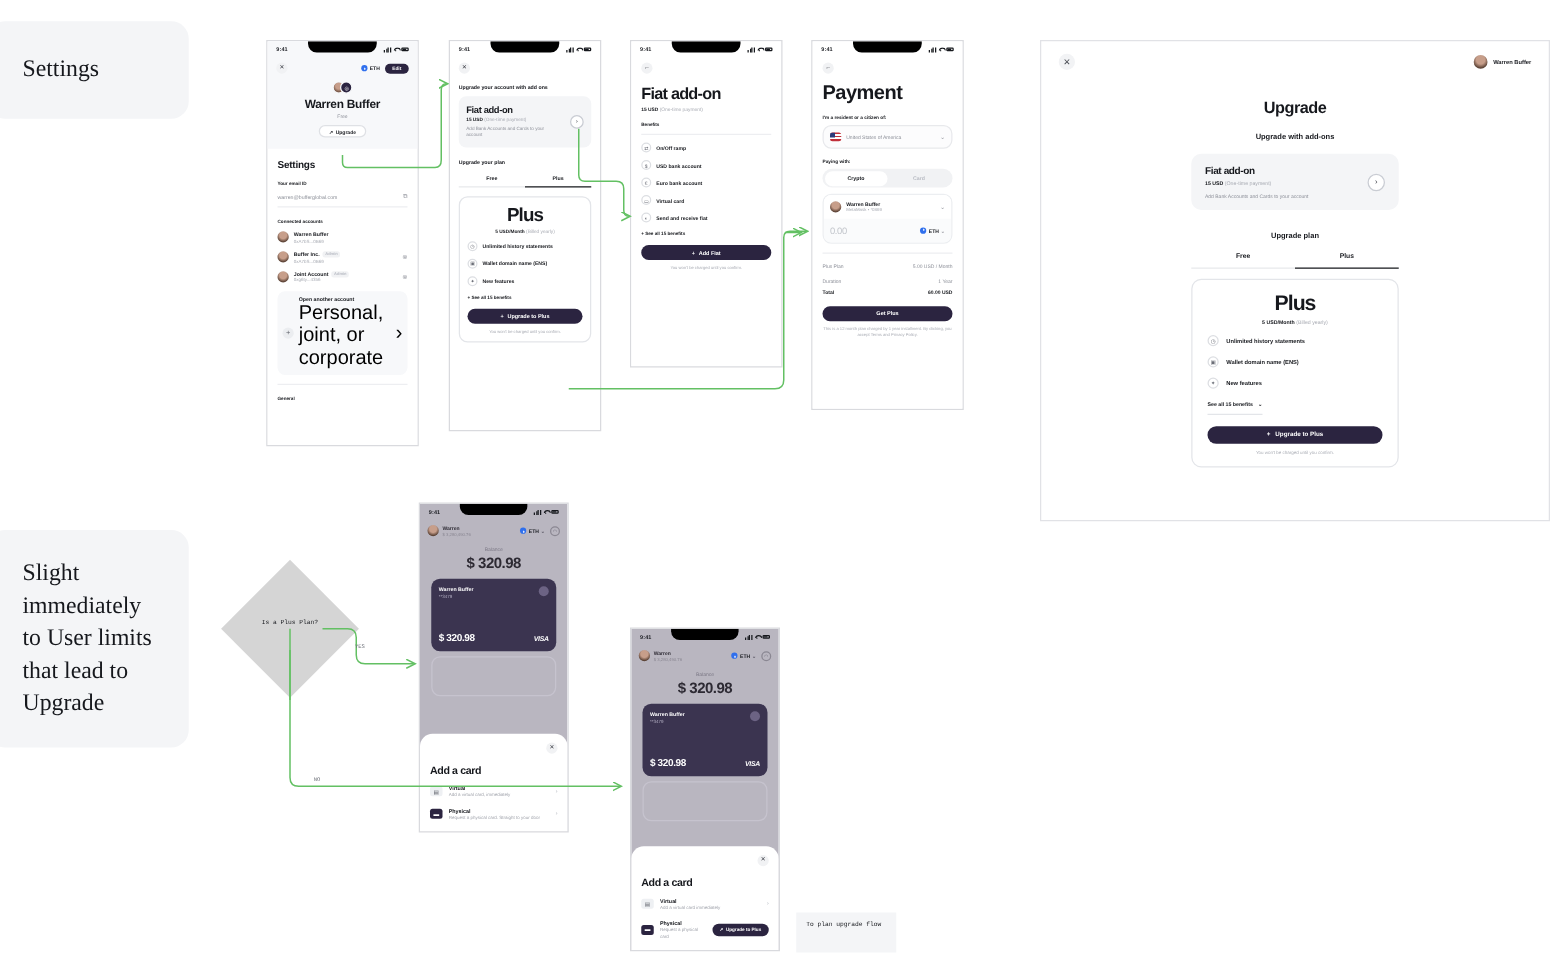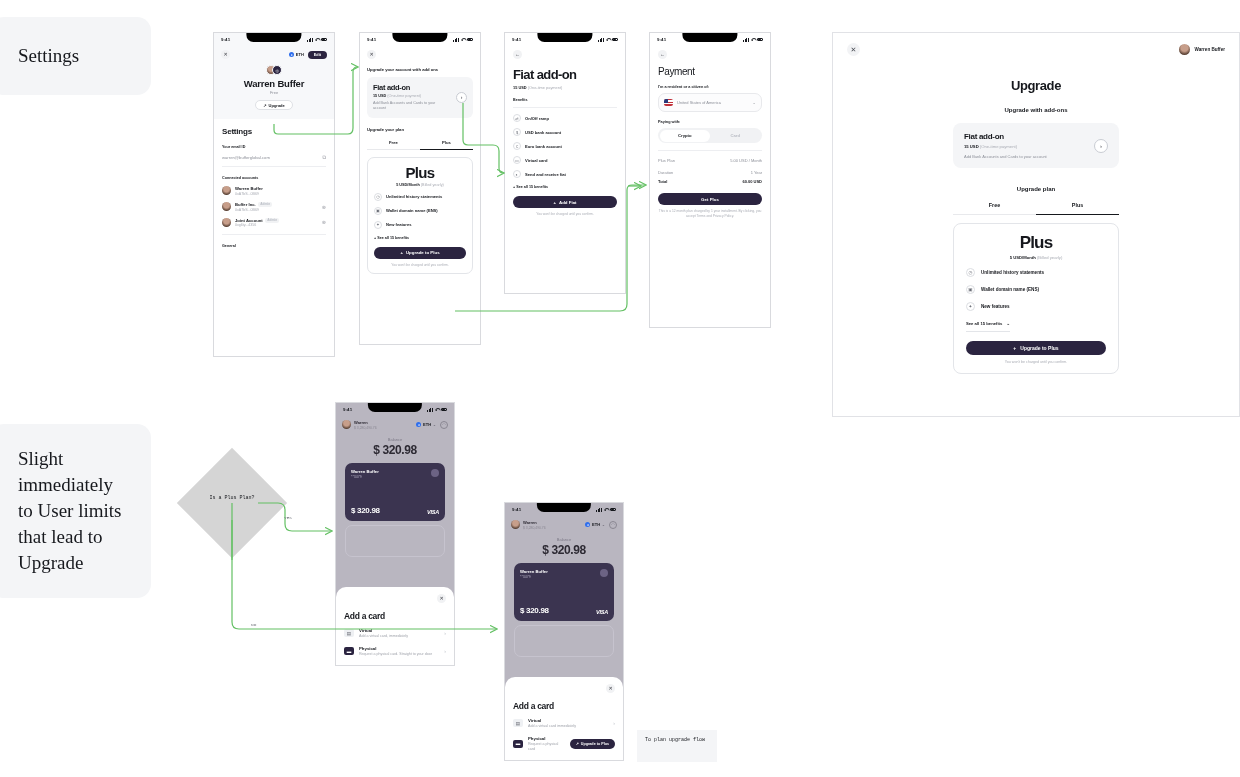--- a/index.html
+++ b/index.html
@@ -148,21 +148,21 @@
   #screen-fiat { left:504px; top:32px; width:122px; height:262px; }
   .s3 { padding:4px 8px 0; }
   .s3 h1{font-size:13px;font-weight:700;color:#16181d;letter-spacing:-.6px;margin-top:8px;}
   .s3-price{font-size:3.9px;font-weight:700;color:#16181d;margin-top:3px;}
   .s3-price em{font-style:normal;color:#a9acb4;font-weight:400;}
   .s3-benefits{font-size:3.7px;font-weight:700;color:#16181d;margin-top:8px;}
 
   
   #screen-payment { left:649px; top:32px; width:122px; height:296px; }
   .s4 { padding:4px 8px 0; }
-  .s4 h1{font-size:10px;font-weight:400;color:#16181d;letter-spacing:-.4px;margin-top:7px;}
+  .s4 h1{font-size:16px;font-weight:700;color:#16181d;letter-spacing:-.4px;margin-top:7px;}
   .s4-lab{font-size:3.8px;font-weight:700;color:#16181d;margin-top:8px;}
   .s4-sel{display:flex;align-items:center;gap:4px;border:1px solid #e8e9ec;border-radius:7px;
     background:#fcfcfd;padding:5px;margin-top:4px;}
   .flag{width:9px;height:7px;border-radius:2px;flex:none;
     background:linear-gradient(#c1303a 0 18%, #fff 18% 36%, #c1303a 36% 54%, #fff 54% 72%, #c1303a 72% 100%);
     position:relative;overflow:hidden;}
   .flag::after{content:"";position:absolute;left:0;top:0;width:45%;height:55%;background:#2b3a7a;}
   .s4-sel .txt{font-size:4px;color:#8d9099;}
   .s4-sel .chev{margin-left:auto;font-size:4.5px;color:#9b9da5;}
   .seg{display:flex;background:#f1f2f4;border-radius:20px;padding:1.5px;margin-top:4px;}
@@ -373,20 +373,28 @@
           <div>
             <div class="nm">
               <span>Joint Account</span>
               <span class="adm">Admin</span>
             </div>
             <div class="ad">0xg6ty...4356</div>
           </div>
           <div class="right">⊗</div>
         </div>
 
+        <div class="s1-open">
+          <div class="plus">+</div>
+          <div>
+            <div class="nm" style="font-size:4.2px;font-weight:700;color:#16181d;">Open another account</div>
+            <div class="ad">Personal, joint, or corporate</div>
+          </div>
+          <div class="right">›</div>
+        </div>
         <div class="hair" style="margin-top:7px;"></div>
         <div class="s1-gen">General</div>
       </div>
     </div>
   </div>
 
   <div class="phone" id="screen-upgrade">
     <div class="phone-inner">
       <div class="statusbar">
         <div class="notch"></div>
@@ -532,20 +540,38 @@
         <div class="s4-lab">I'm a resident or a citizen of:</div>
         <div class="s4-sel">
           <div class="flag"></div>
           <div class="txt">United States of America</div>
           <div class="chev">⌄</div>
         </div>
         <div class="s4-lab">Paying with:</div>
         <div class="seg">
           <div class="on">Crypto</div>
           <div class="off">Card</div>
+        </div>
+        <div class="pay-box">
+          <div class="pay-top">
+            <div class="pic"></div>
+            <div>
+              <div class="nm">Warren Buffer</div>
+              <div class="mt">MetaMask • *0869</div>
+            </div>
+            <div style="margin-left:auto;font-size:4.5px;color:#9b9da5;">⌄</div>
+          </div>
+          <div class="pay-amt">
+            <div class="num">0.00</div>
+            <span class="chip-eth eth">
+              <span class="eth-dot">♦</span>
+              <span>ETH</span>
+              <span style="font-size:4px;color:#9b9da5;">⌄</span>
+            </span>
+          </div>
         </div>
         <div class="hair" style="margin-top:7px;"></div>
         <div class="sum">
           <span>Plus Plan</span>
           <span class="r">5.00 USD / Month</span>
         </div>
         <div class="sum">
           <span>Duration</span>
           <span class="r">1 Year</span>
         </div>

